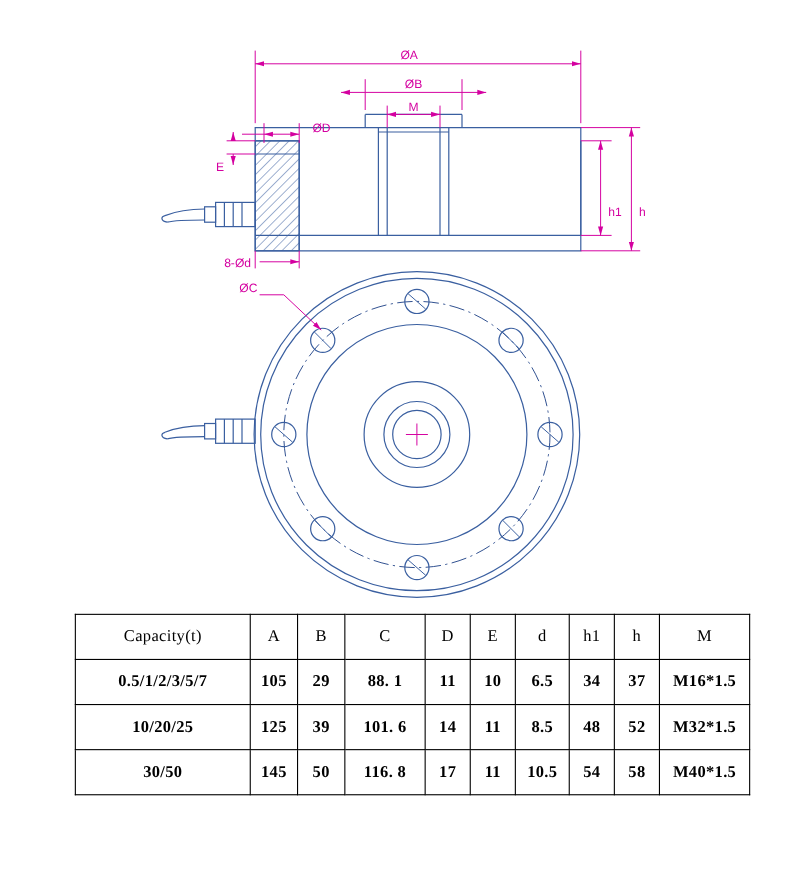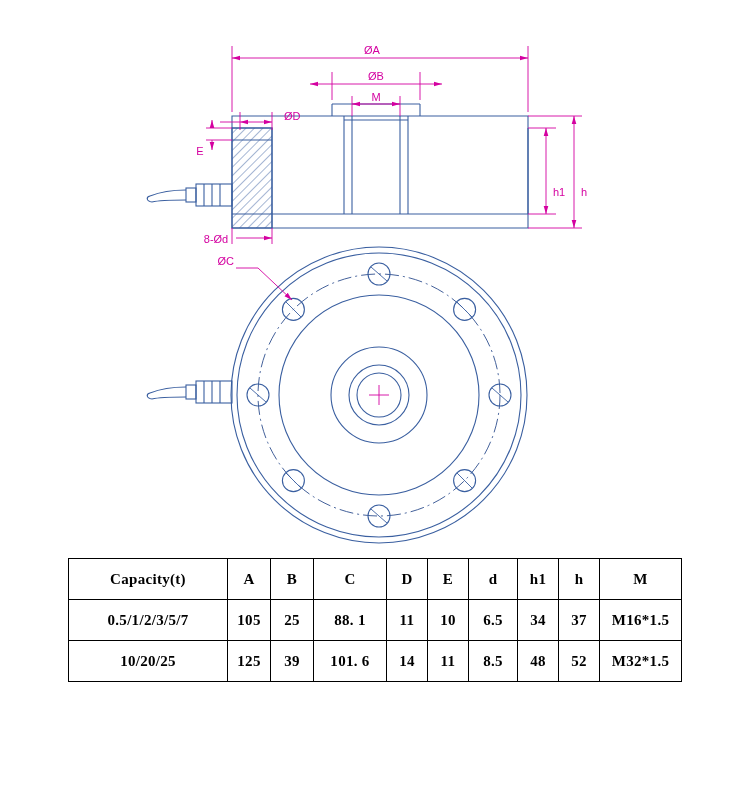--- a/index.html
+++ b/index.html
@@ -44,21 +44,21 @@
     font-family: "Liberation Serif", serif;
     font-size: 15px;
     height: 40px;
     padding: 0;
     color: #000;
     background: #fff;
     letter-spacing: 0.3px;
     font-weight: bold;
   }
   table.spec th {
-    font-weight: bold;
+    font-weight: normal;
   }
   table.spec .c-cap { width: 158px; }
   table.spec .c-a   { width: 42px; }
   table.spec .c-b   { width: 42px; }
   table.spec .c-c   { width: 72px; }
   table.spec .c-d   { width: 40px; }
   table.spec .c-e   { width: 40px; }
   table.spec .c-d2  { width: 48px; }
   table.spec .c-h1  { width: 40px; }
   table.spec .c-h   { width: 40px; }
@@ -240,38 +240,50 @@
           <th class="c-d2">d</th>
           <th class="c-h1">h1</th>
           <th class="c-h">h</th>
           <th class="c-m">M</th>
         </tr>
       </thead>
       <tbody>
         <tr>
           <td>0.5/1/2/3/5/7</td>
           <td>105</td>
-          <td>25</td>
+          <td>29</td>
           <td>88. 1</td>
           <td>11</td>
           <td>10</td>
           <td>6.5</td>
           <td>34</td>
           <td>37</td>
           <td>M16*1.5</td>
         </tr>
         <tr>
           <td>10/20/25</td>
           <td>125</td>
           <td>39</td>
           <td>101. 6</td>
           <td>14</td>
           <td>11</td>
           <td>8.5</td>
           <td>48</td>
           <td>52</td>
           <td>M32*1.5</td>
         </tr>
+        <tr>
+          <td>30/50</td>
+          <td>145</td>
+          <td>50</td>
+          <td>116. 8</td>
+          <td>17</td>
+          <td>11</td>
+          <td>10.5</td>
+          <td>54</td>
+          <td>58</td>
+          <td>M40*1.5</td>
+        </tr>
       </tbody>
     </table>
   </div>
 
 </div>
 
 </body></html>

